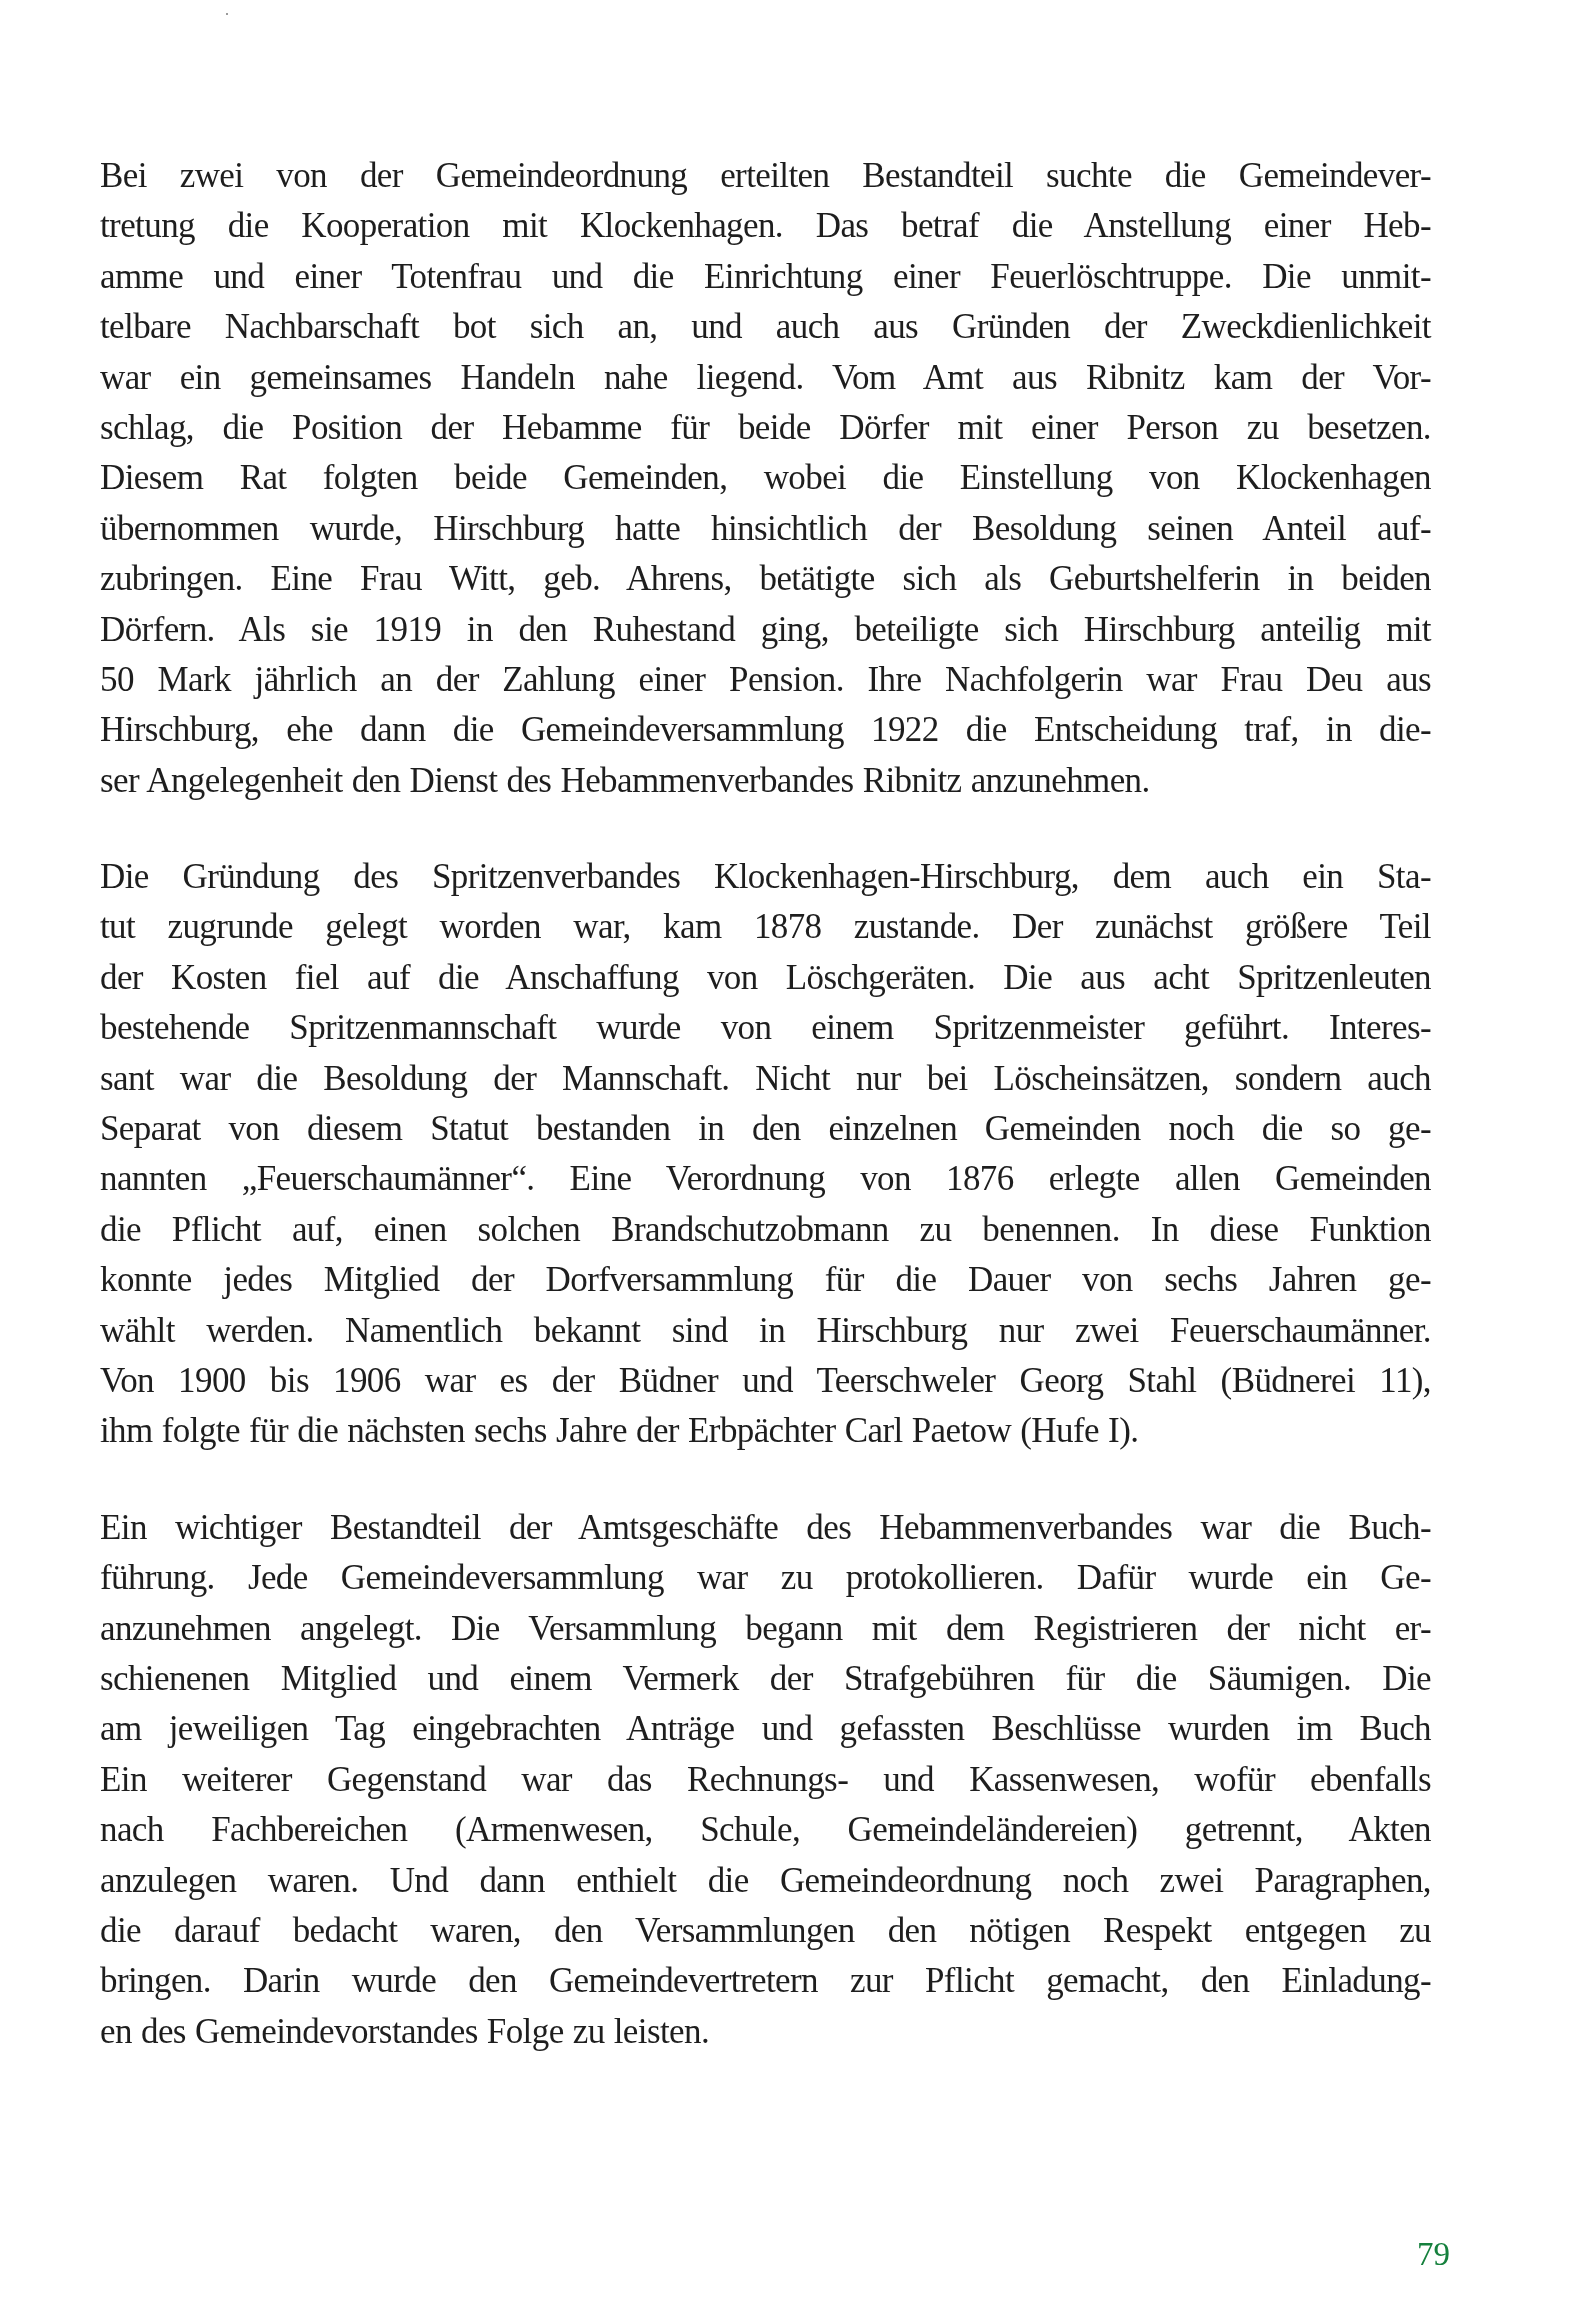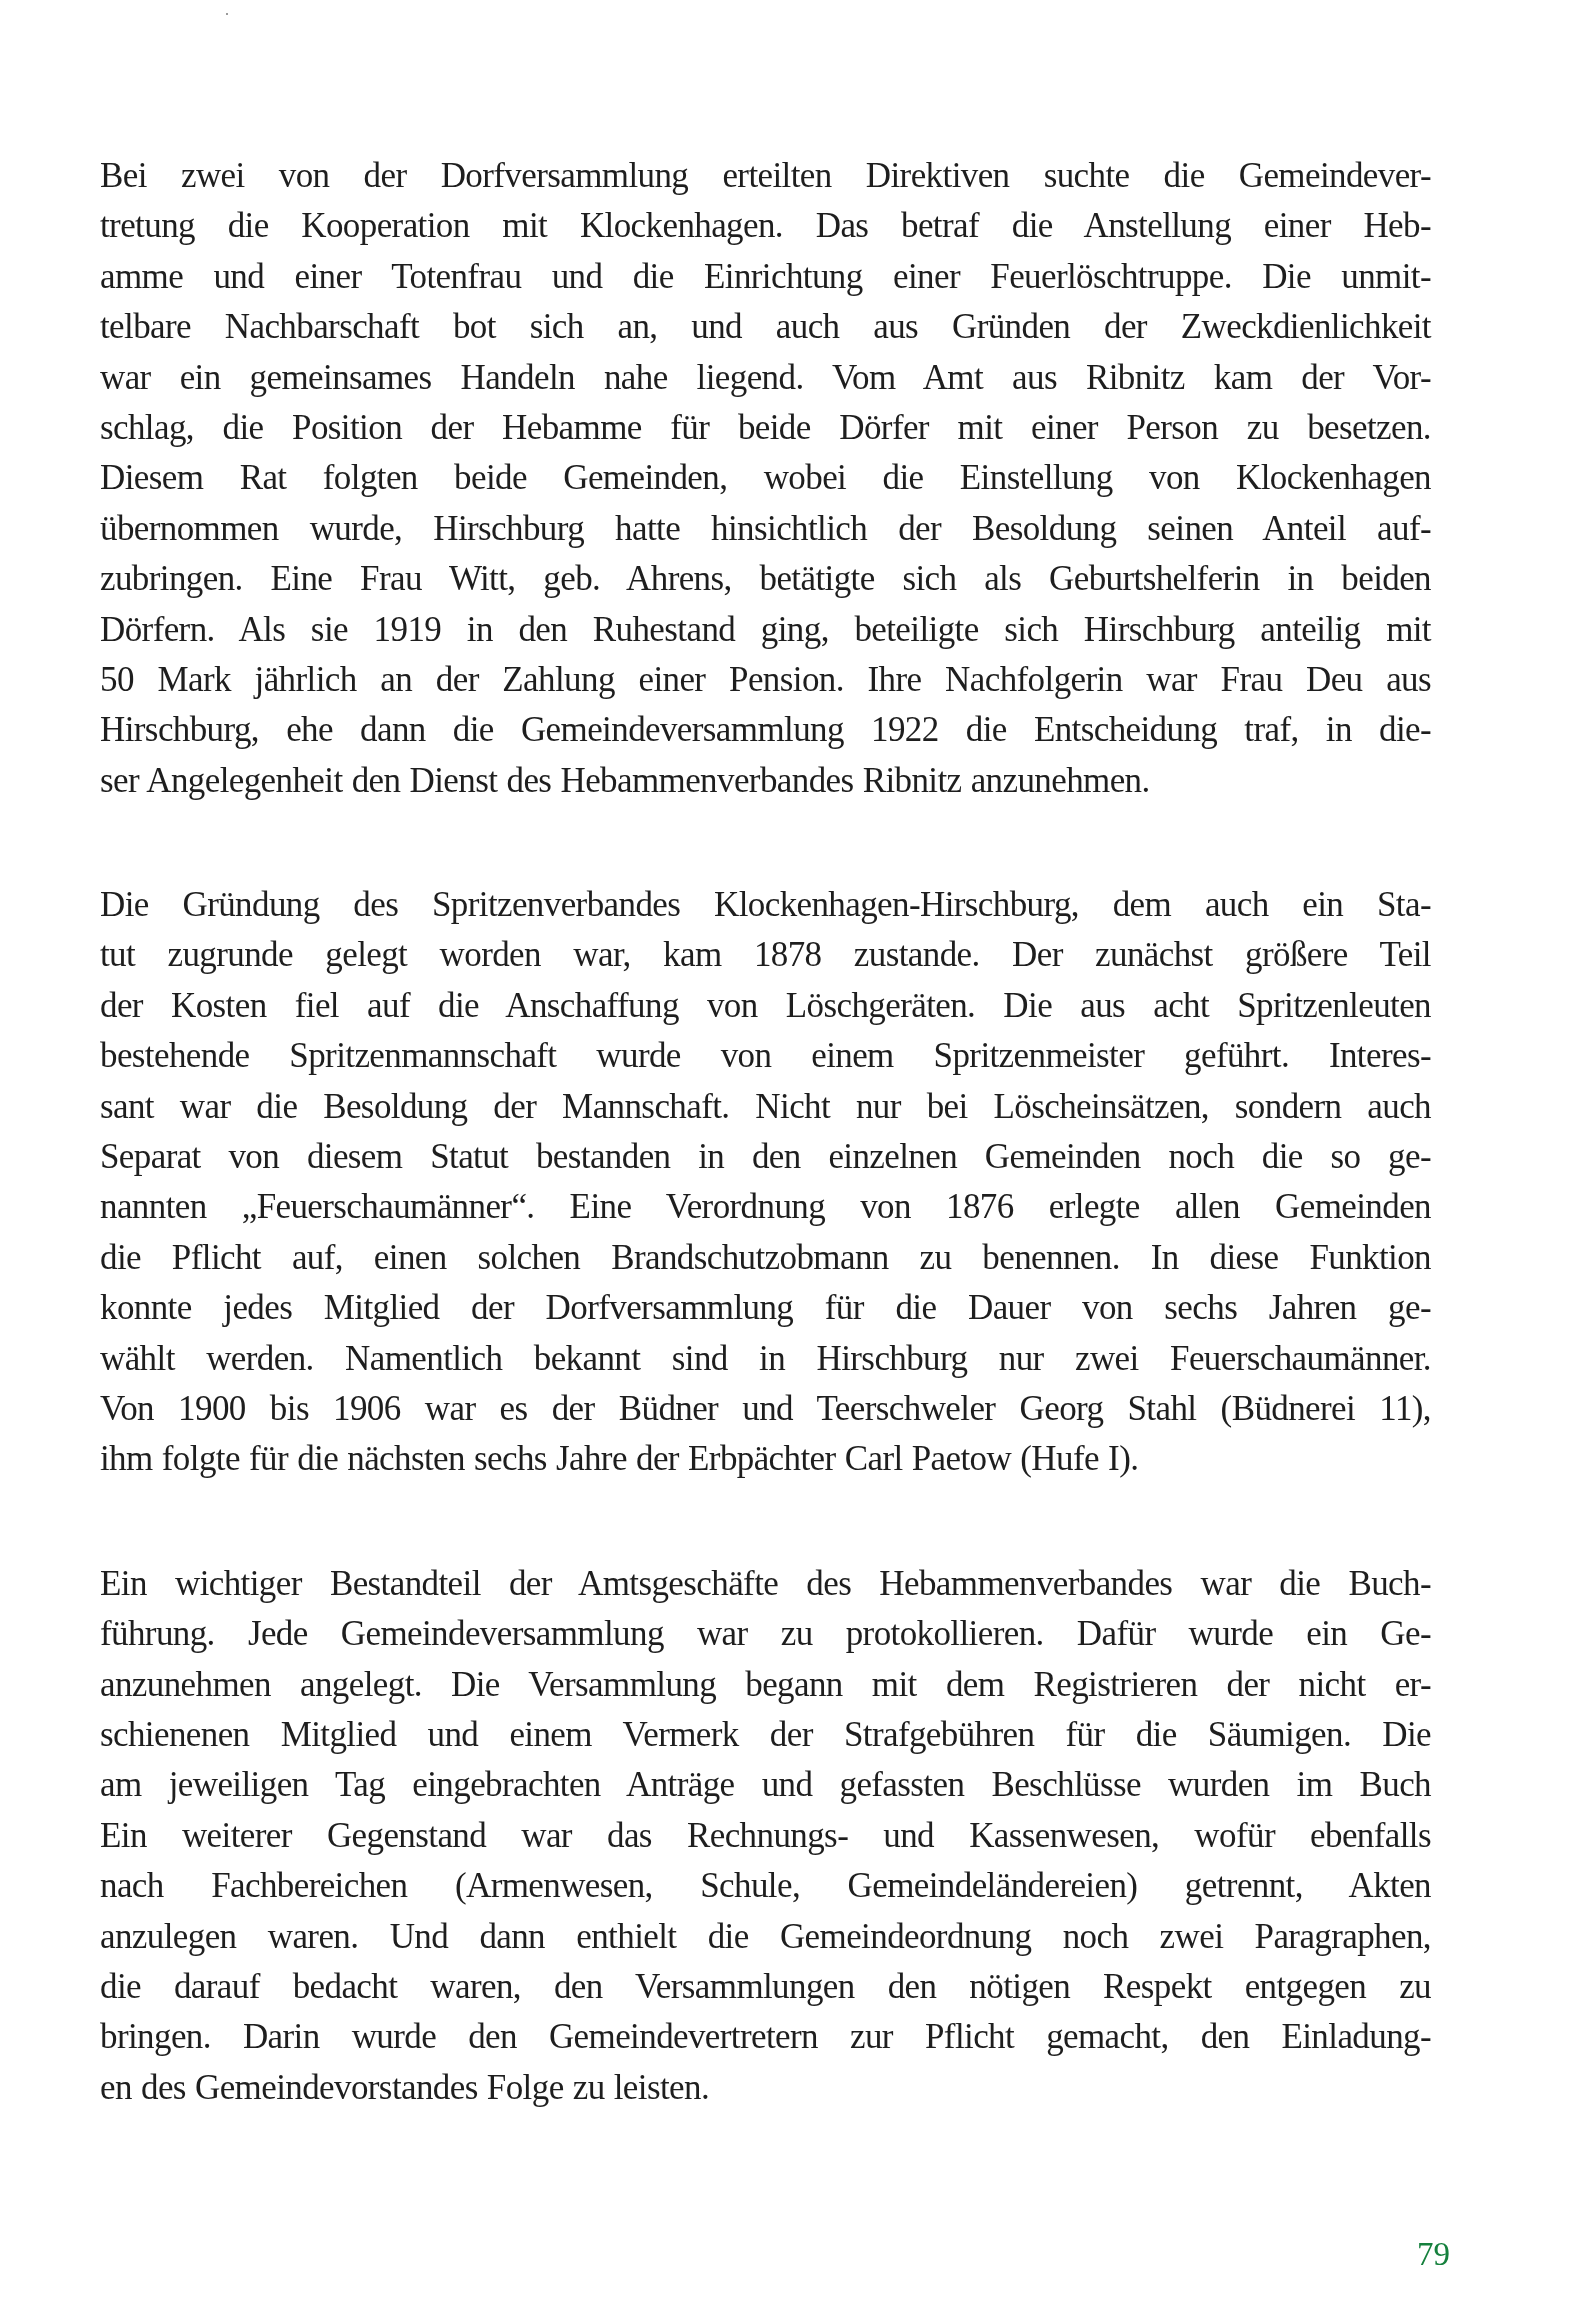--- a/index.html
+++ b/index.html
@@ -28,21 +28,21 @@
     left: 100px;
     top: 151px;
     width: 1331px;
     font-size: 35px;
     line-height: 50.4px;
   }
   .paragraph {
     margin: 0;
   }
   .paragraph.gap-before {
-    margin-top: 74px;
+    margin-top: 46px;
   }
   .line {
     display: block;
     text-align: justify;
     text-align-last: justify;
     white-space: normal;
     height: 50.4px;
     overflow: visible;
     letter-spacing: -0.6px;
     word-spacing: 1px;
@@ -60,21 +60,21 @@
   }
 </style>
 </head>
 <body>
 
 <div class="scan-speck"></div>
 
 <main class="text-column">
 
   <p class="paragraph">
-    <span class="line">Bei zwei von der Dorfversammlung erteilten Direktiven suchte die Gemeindever-</span>
+    <span class="line">Bei zwei von der Gemeindeordnung erteilten Bestandteil suchte die Gemeindever-</span>
     <span class="line">tretung die Kooperation mit Klockenhagen. Das betraf die Anstellung einer Heb-</span>
     <span class="line">amme und einer Totenfrau und die Einrichtung einer Feuerlöschtruppe. Die unmit-</span>
     <span class="line">telbare Nachbarschaft bot sich an, und auch aus Gründen der Zweckdienlichkeit</span>
     <span class="line">war ein gemeinsames Handeln nahe liegend. Vom Amt aus Ribnitz kam der Vor-</span>
     <span class="line">schlag, die Position der Hebamme für beide Dörfer mit einer Person zu besetzen.</span>
     <span class="line">Diesem Rat folgten beide Gemeinden, wobei die Einstellung von Klockenhagen</span>
     <span class="line">übernommen wurde, Hirschburg hatte hinsichtlich der Besoldung seinen Anteil auf-</span>
     <span class="line">zubringen. Eine Frau Witt, geb. Ahrens, betätigte sich als Geburtshelferin in beiden</span>
     <span class="line">Dörfern. Als sie 1919 in den Ruhestand ging, beteiligte sich Hirschburg anteilig mit</span>
     <span class="line">50 Mark jährlich an der Zahlung einer Pension. Ihre Nachfolgerin war Frau Deu aus</span>

